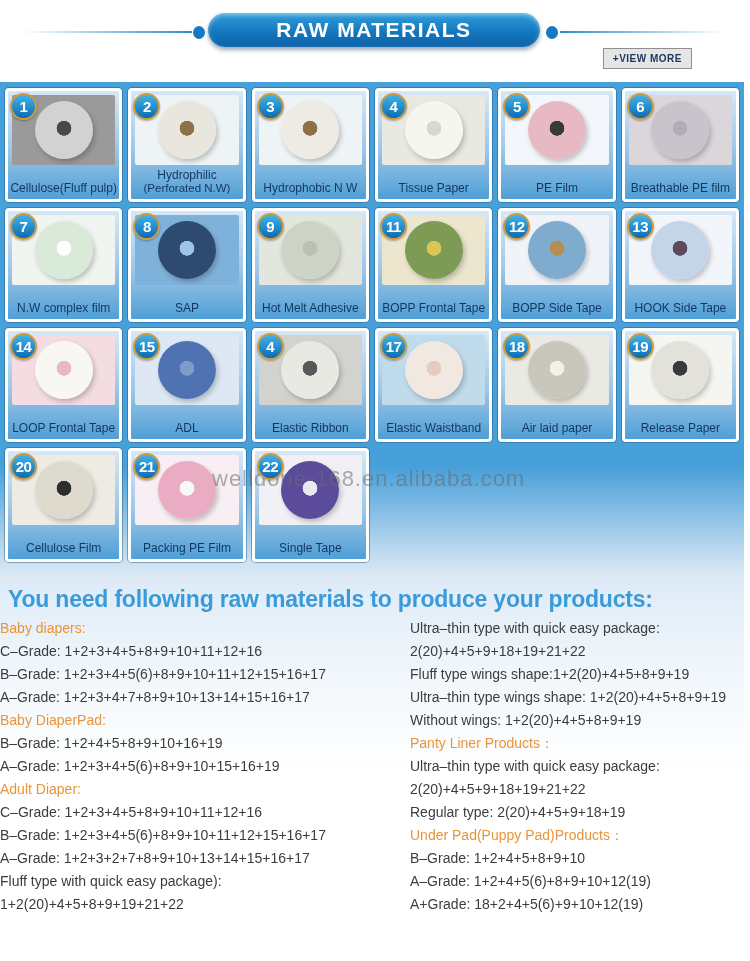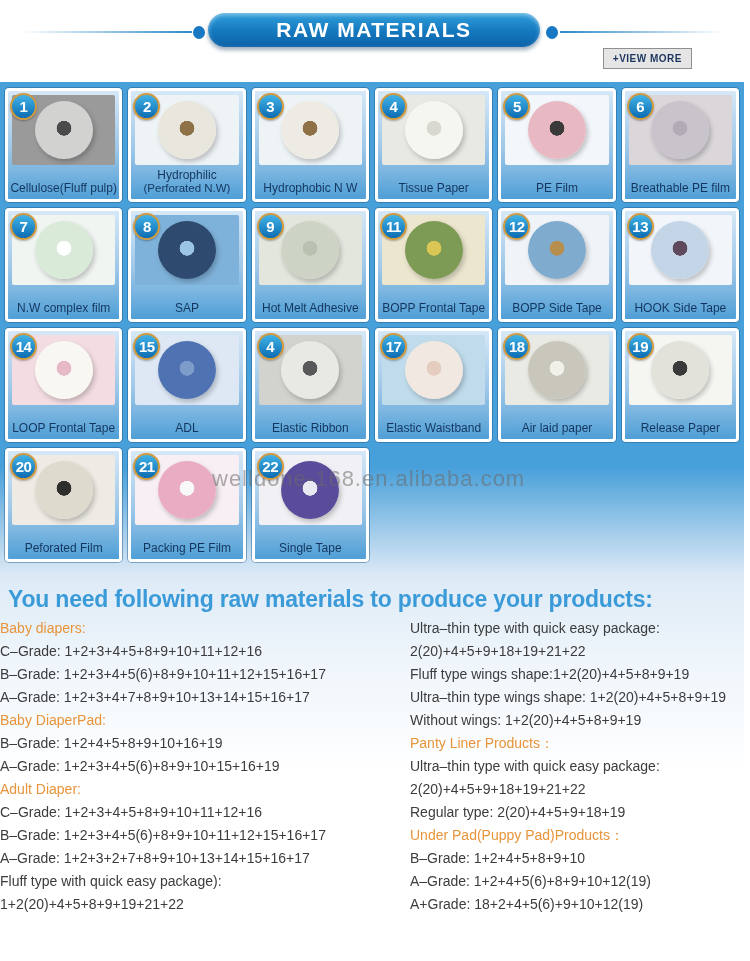--- a/index.html
+++ b/index.html
@@ -273,21 +273,21 @@
     <div class="label">
       <span class="l1">Release Paper</span>
     </div>
   </div>
         <div class="cell" style="--pbg: #edebe3; --roll: #dedacd; --hole: #2e2e2e;">
     <span class="badge">20</span>
     <div class="photo">
       <div class="roll"></div>
     </div>
     <div class="label">
-      <span class="l1">Peforated Film</span>
+      <span class="l1">Cellulose Film</span>
     </div>
   </div>
         <div class="cell" style="--pbg: #f7eff3; --roll: #e9acc3; --hole: #f8f8f8;">
     <span class="badge">21</span>
     <div class="photo">
       <div class="roll"></div>
     </div>
     <div class="label">
       <span class="l1">Packing PE Film</span>
     </div>

